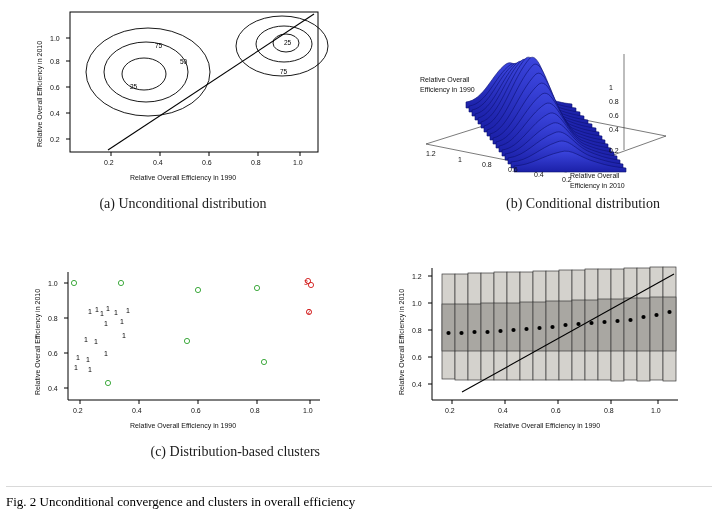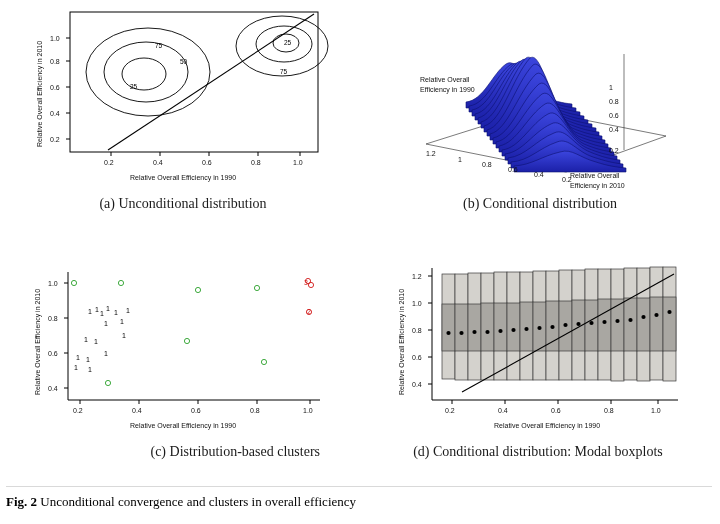--- a/index.html
+++ b/index.html
@@ -41,21 +41,21 @@
     white-space:nowrap;
   }
   .fig-title{
     position:absolute;
     left:6px;
     top:494px;
     font-size:13px;
     font-family:"Liberation Serif", serif;
     color:#000;
   }
-  .fig-title b{font-weight:bold;}
+  .fig-title b{font-weight:normal;}
   .rule{
     position:absolute;
     left:6px;top:486px;width:706px;height:1px;background:#d9d9d9;
   }
   svg{display:block;}
 </style>
 </head>
 <body>
 
 <div class="figure">
@@ -206,21 +206,21 @@
     <div class="tick" style="left:142px;top:162px;">0.6</div>
     <div class="tick" style="left:168px;top:167px;">0.4</div>
     <div class="tick" style="left:196px;top:172px;">0.2</div>
 
     <div class="tick" style="left:243px;top:80px;">1</div>
     <div class="tick" style="left:243px;top:94px;">0.8</div>
     <div class="tick" style="left:243px;top:108px;">0.6</div>
     <div class="tick" style="left:243px;top:122px;">0.4</div>
     <div class="tick" style="left:243px;top:143px;">0.2</div>
   </div>
-  <div class="caption" style="left:420px;top:196px;width:240px;">(b) Conditional distribution</div>
+  <div class="caption" style="left:420px;top:196px;width:240px;text-align:right;">(b) Conditional distribution</div>
 
   <div class="panel" style="left:8px;top:252px;width:340px;height:200px;">
     <svg width="340" height="200" viewBox="0 0 340 200">
 
       <line x1="60" y1="148" x2="312" y2="148" stroke="#000" stroke-width="1"></line>
       <line x1="60" y1="148" x2="60" y2="20" stroke="#000" stroke-width="1"></line>
 
       <g stroke="#000" stroke-width="1">
         <line x1="72" y1="148" x2="72" y2="152"></line>
         <line x1="131" y1="148" x2="131" y2="152"></line>
@@ -391,21 +391,20 @@
 
     <div class="tick" style="left:46px;top:129px;">0.4</div>
     <div class="tick" style="left:46px;top:102px;">0.6</div>
     <div class="tick" style="left:46px;top:75px;">0.8</div>
     <div class="tick" style="left:46px;top:48px;">1.0</div>
     <div class="tick" style="left:46px;top:21px;">1.2</div>
 
     <div class="axis-label" style="left:128px;top:170px;">Relative Overall Efficiency in 1990</div>
     <div class="axis-label vert" style="left:32px;top:143px;">Relative Overall Efficiency in 2010</div>
   </div>
-  <div class="caption" style="left:370px;top:444px;width:336px;">(d) Conditional distribution: Modal boxplots</div>
 
   <div class="rule"></div>
   <div class="fig-title">
     <b>Fig. 2</b>
     <span>Unconditional convergence and clusters in overall efficiency</span>
   </div>
 
 </div>
 
 </body></html>

